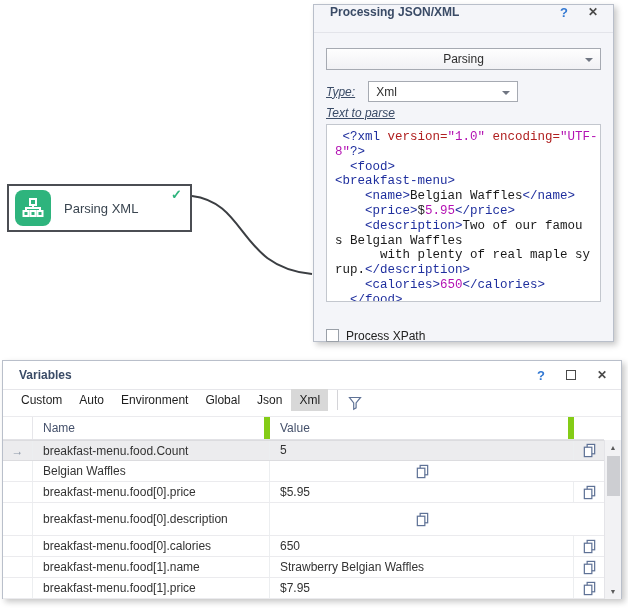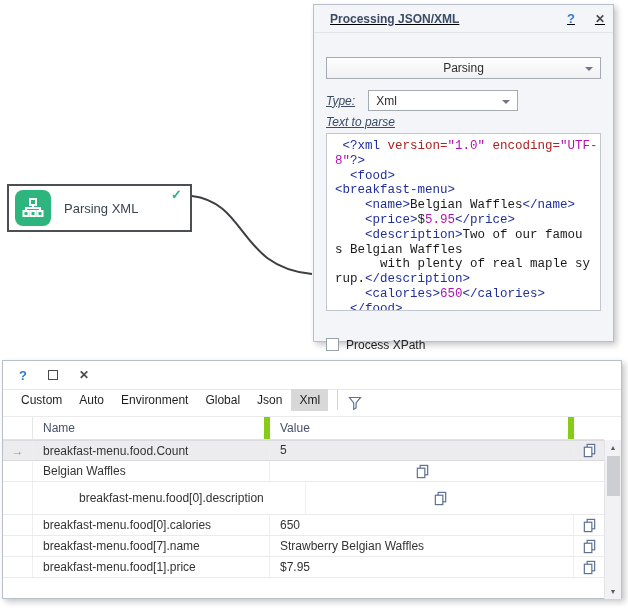--- a/index.html
+++ b/index.html
@@ -15,33 +15,33 @@
   .node-icon { width:36px; height:36px; margin-left:6px; border-radius:8px;
                background:var(--green); display:flex; align-items:center; justify-content:center; }
   .node-label { margin-left:13px; font-size:13px; color:#3a4550; }
   .node-check { position:absolute; top:1px; right:8px; color:var(--green);
                 font-size:13px; font-weight:bold; }
 
   
   .dialog { position:absolute; left:313px; top:4px; width:301px; height:338px;
             background:#f4f5f9; border:1px solid #b9bfca;
             box-shadow:3px 3px 6px rgba(0,0,0,.22); }
-  .dlg-titlebar { height:28px; display:flex; align-items:center; padding:0 8px 0 16px;
-                  border-bottom:1px solid #e3e4ea;text-decoration:underline; }
+  .dlg-titlebar { height:28px; display:flex; align-items:flex-start; padding:0 15px 0 16px;
+                  border-bottom:1px solid #e3e4ea; }
   .dlg-title { font-size:12px; font-weight:bold; color:var(--titleblue); flex:1; }
   .btn-help { color:var(--helpblue); font-weight:bold; font-size:13px; cursor:default; margin-right:20px; }
   .btn-close { color:#4a4a4a; font-size:12px; font-weight:bold; cursor:default; }
   .dlg-body { position:relative; padding:0 12px; }
 
   .combo { position:relative; border:1px solid #a6aab2; background:linear-gradient(#fefefe,#f1f1f4);
            font-size:12px; color:#2e2e2e; display:flex; align-items:center; }
   .combo .arrow { position:absolute; right:7px; top:50%; margin-top:-1px;
                   border-left:4px solid transparent; border-right:4px solid transparent;
                   border-top:4px solid #707682; }
-  #action-combo { margin-top:24px; height:22px; justify-content:flex-start; }
+  #action-combo { margin-top:15px; height:22px; justify-content:flex-start; }
   .type-row { display:flex; align-items:center; margin-top:11px; }
   .link-label { font-size:12px; color:var(--titleblue); text-decoration:underline;font-style:italic; }
   #type-combo { margin-left:13px; width:150px; height:21px; background:#fff; padding-left:7px; }
   #text-to-parse-label { display:inline-block; margin-top:4px; }
 
   .xml-box { margin-top:3px; width:275px; height:178px; background:#fff;
              border:1px solid #c3c7ce; padding:5px 0 0 8px; overflow:hidden;
              font-family:"Liberation Mono", monospace; font-size:12.5px; }
   .xline { white-space:pre; line-height:14.8px; height:14.8px; color:#1a1a1a; }
   .tk-tag  { color:var(--xmltag); }
@@ -68,21 +68,21 @@
   .tab-sep { width:1px; height:20px; background:#d4d4d8; margin:0 9px 0 8px; }
   .filter-icon { display:flex; align-items:center; }
 
   .vtable { position:relative; height:182px; }
   .vheader, .vrow { display:grid; grid-template-columns:30px 237px 1fr 30px; margin-right:17px; }
   .vheader { height:23px; border-bottom:1px solid #e2e2e6; }
   .vheader .hcell { font-size:12px; color:#45516b; display:flex; align-items:center;
                     padding-left:10px; border-right:6px solid #84cc16; }
   .vheader .hgut { border-right:1px solid #e6e6ea; }
   .vrow { height:21px; border-bottom:1px solid #ebebee; font-size:12px; color:#333; }
-  .vrow.tall { height:33px;gap:36px; }
+  .vrow.tall { height:33px; }
   .vrow.sel { background:var(--selrow); border-top:1px solid #dcdcdf; border-bottom:1px solid #dcdcdf; }
   .gut { display:flex; align-items:center; justify-content:center; color:#8b96a6;
          font-size:12px; border-right:1px solid #eceef0; }
   .cname { display:flex; align-items:center; padding-left:10px; white-space:nowrap; overflow:hidden;
            border-right:1px solid #eceef0; }
   .cval { padding-left:10px; white-space:pre; line-height:15px; display:flex; align-items:center;
           border-right:1px solid #eceef0; overflow:hidden; }
   .vrow.tall .cval { align-items:flex-start; padding-top:2px; display:block; }
   .cicon { display:flex; align-items:center; justify-content:center; cursor:pointer; }
 
@@ -154,20 +154,21 @@
         </div>
       <div class="check-row">
         <span class="checkbox"></span>
         <span class="check-label">Process XPath</span>
       </div>
     </div>
   </div>
 
   <div class="varpanel">
     <div class="var-titlebar">
+      <span class="var-title">Variables</span>
       <span class="btn-help" style="margin-right:0">?</span>
       <span class="btn-max"></span>
       <span class="btn-close">✕</span>
     </div>
     <div class="tabbar">
       <span id="tabs-mount"><span class="tab">Custom</span><span class="tab">Auto</span><span class="tab">Environment</span><span class="tab">Global</span><span class="tab">Json</span><span class="tab sel">Xml</span></span>
       <span class="tab-sep"></span>
       <span class="filter-icon">
         <svg width="16" height="16" viewBox="0 0 16 16">
           <path d="M2.5 2.5 h11 l-4.4 5.4 v5 l-2.4 1.3 v-6.3 Z" fill="none" stroke="#5f7296" stroke-width="1.2"></path>
@@ -196,20 +197,31 @@
           <div class="vrow">
             <span class="gut"></span>
             <span class="cval">Belgian Waffles</span>
             <span class="cicon">
               <svg width="15" height="15" viewBox="0 0 16 16">
                 <rect x="5.5" y="1.5" width="8" height="10" fill="#fff" stroke="#5f7296" stroke-width="1.3"></rect>
                 <rect x="2.5" y="4.5" width="8" height="10" fill="#fff" stroke="#5f7296" stroke-width="1.3"></rect>
               </svg>
             </span>
           </div>
+          <div class="vrow">
+            <span class="gut"></span>
+            <span class="cname">breakfast-menu.food[0].price</span>
+            <span class="cval">$5.95</span>
+            <span class="cicon">
+              <svg width="15" height="15" viewBox="0 0 16 16">
+                <rect x="5.5" y="1.5" width="8" height="10" fill="#fff" stroke="#5f7296" stroke-width="1.3"></rect>
+                <rect x="2.5" y="4.5" width="8" height="10" fill="#fff" stroke="#5f7296" stroke-width="1.3"></rect>
+              </svg>
+            </span>
+          </div>
           <div class="vrow tall">
             <span class="gut"></span>
             <span class="cname">breakfast-menu.food[0].description</span>
             <span class="cicon">
               <svg width="15" height="15" viewBox="0 0 16 16">
                 <rect x="5.5" y="1.5" width="8" height="10" fill="#fff" stroke="#5f7296" stroke-width="1.3"></rect>
                 <rect x="2.5" y="4.5" width="8" height="10" fill="#fff" stroke="#5f7296" stroke-width="1.3"></rect>
               </svg>
             </span>
           </div>
@@ -219,21 +231,21 @@
             <span class="cval">650</span>
             <span class="cicon">
               <svg width="15" height="15" viewBox="0 0 16 16">
                 <rect x="5.5" y="1.5" width="8" height="10" fill="#fff" stroke="#5f7296" stroke-width="1.3"></rect>
                 <rect x="2.5" y="4.5" width="8" height="10" fill="#fff" stroke="#5f7296" stroke-width="1.3"></rect>
               </svg>
             </span>
           </div>
           <div class="vrow">
             <span class="gut"></span>
-            <span class="cname">breakfast-menu.food[7].name</span>
+            <span class="cname">breakfast-menu.food[1].name</span>
             <span class="cval">Strawberry Belgian Waffles</span>
             <span class="cicon">
               <svg width="15" height="15" viewBox="0 0 16 16">
                 <rect x="5.5" y="1.5" width="8" height="10" fill="#fff" stroke="#5f7296" stroke-width="1.3"></rect>
                 <rect x="2.5" y="4.5" width="8" height="10" fill="#fff" stroke="#5f7296" stroke-width="1.3"></rect>
               </svg>
             </span>
           </div>
           <div class="vrow">
             <span class="gut"></span>

